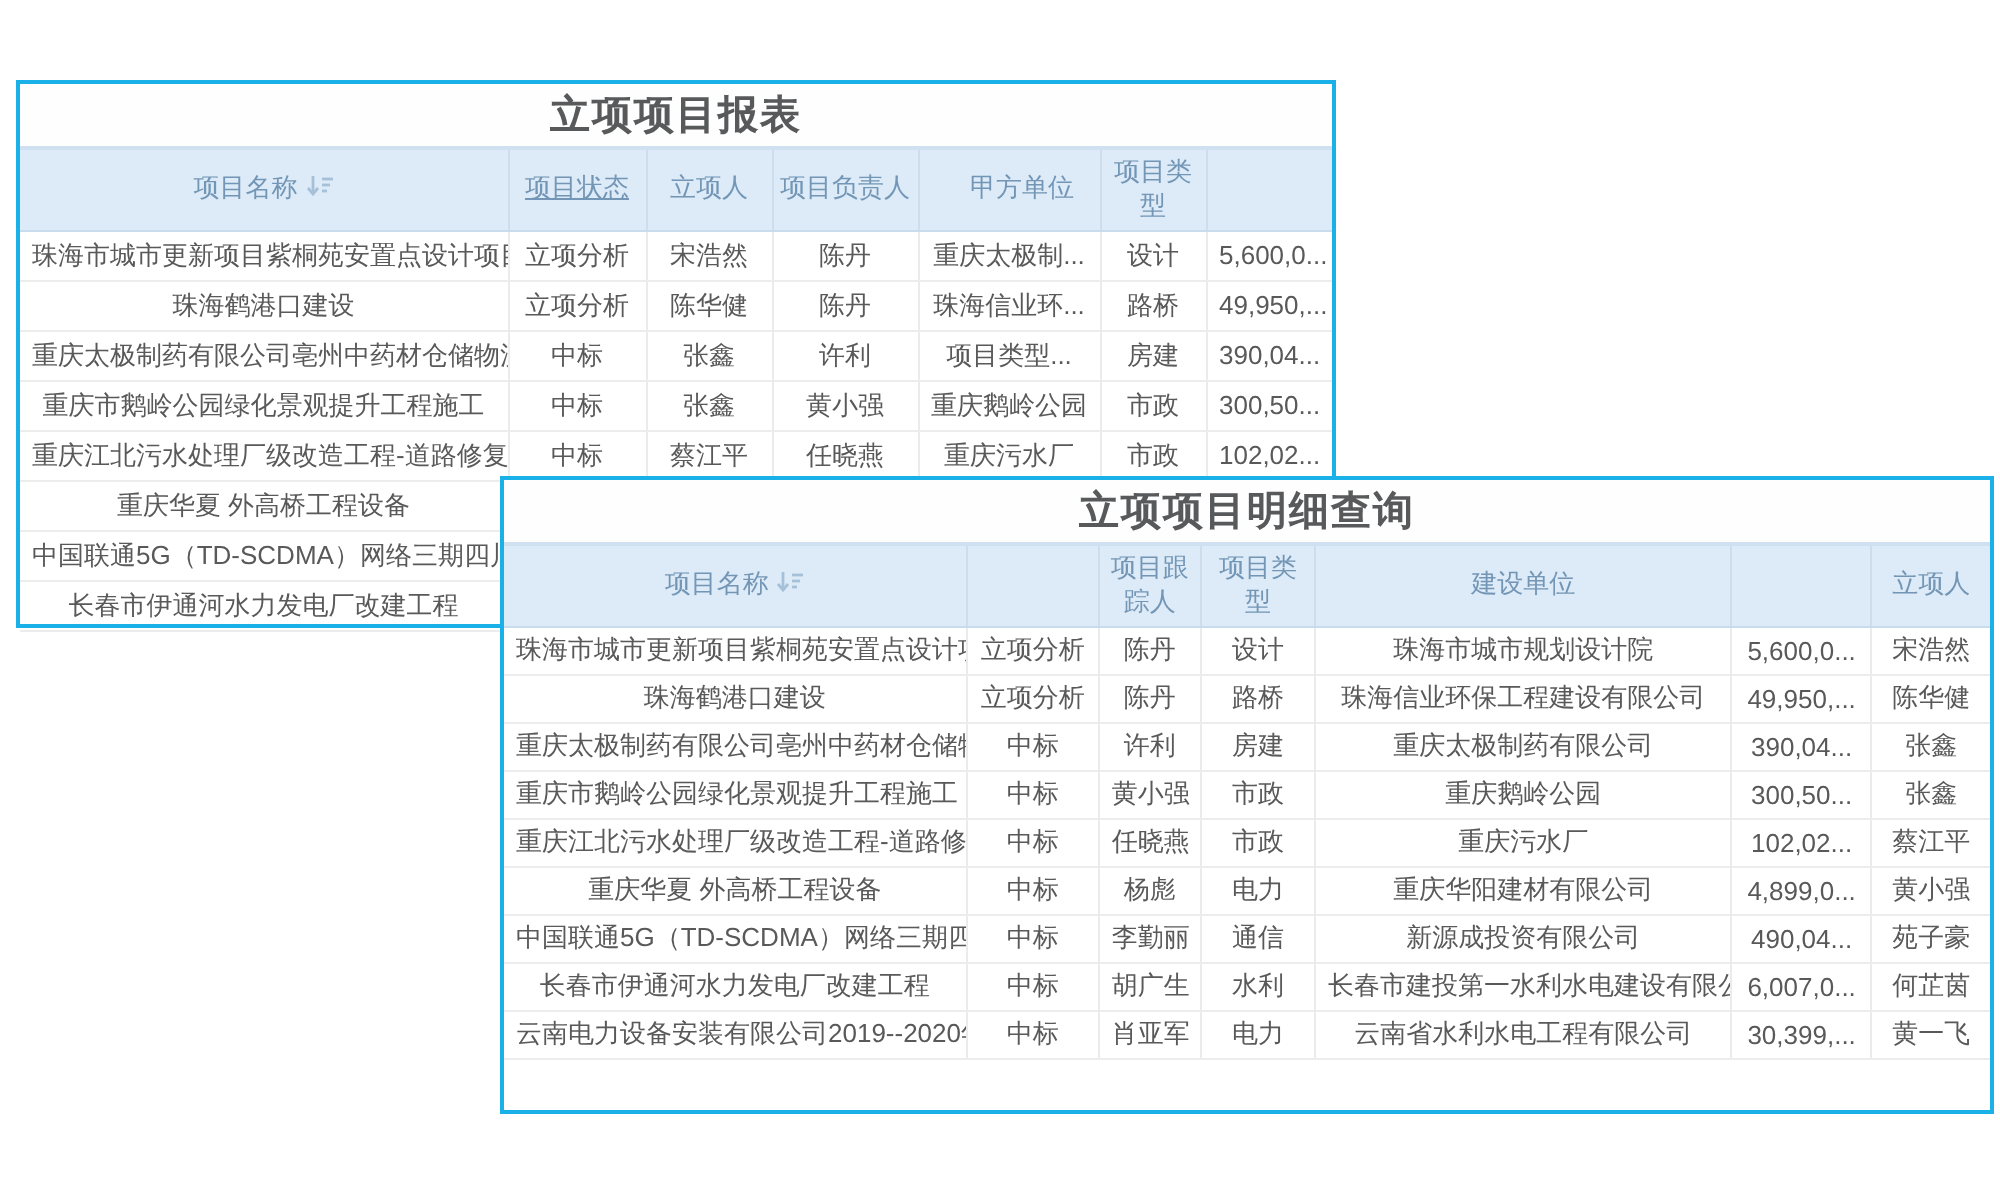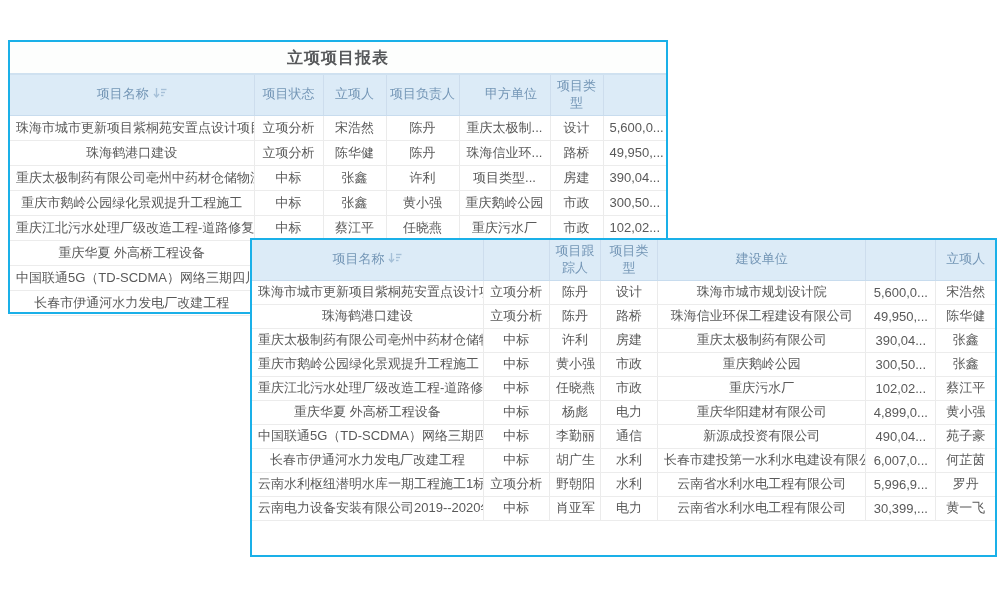--- a/index.html
+++ b/index.html
@@ -4,21 +4,21 @@
 <style>
   * { margin:0; padding:0; box-sizing:border-box; }
   html,body { width:1000px; height:600px; background:#ffffff; overflow:hidden;
     font-family:"Liberation Sans","DejaVu Sans",sans-serif; }
   .stage { position:relative; width:1000px; height:600px; background:#ffffff; }
 
   .panel { position:absolute; background:#ffffff; border:2px solid #1ab0e8; }
   .panel-report { left:8px; top:40px; width:660px; height:274px; z-index:1; }
   .panel-detail { left:250px; top:238px; width:747px; height:319px; z-index:2; }
 
-  .panel-title { height:33px; line-height:32px; text-align:center; font-size:16px;
+  .panel-title { height:33px; line-height:32px; text-align:center; font-size:20px;
     font-weight:bold; color:#57595b; background:#fdfefd;
     border-bottom:2px solid #cfe1f0; letter-spacing:1px; }
 
   table.grid { width:100%; border-collapse:collapse; table-layout:fixed; }
   table.grid th { background:#dcebf7; color:#7496b6; font-weight:normal; font-size:13px;
     height:40px; text-align:center; line-height:1.3; padding:2px 3px;
     border-right:1px solid #cddded; border-bottom:1px solid #c8dcee; vertical-align:middle; }
   table.grid th:last-child { border-right:none; }
   table.grid td { height:25px; font-size:13px; color:#595959; text-align:center;
     padding:0 6px; border-right:1px solid #ebebeb; border-bottom:1px solid #ececec;
@@ -42,21 +42,21 @@
           <tr>
             <th style="width: 244px;"><span>项目名称</span><svg width="14" height="12" class="sort-icon">
                 <g stroke="#a6c0d8" stroke-width="1.4" fill="none">
                   <path d="M3.5 1 L3.5 9.5"></path>
                   <path d="M1 7 L3.5 10 L6 7"></path>
                   <path d="M8 2.5 H13.5"></path>
                   <path d="M8 5.5 H12"></path>
                   <path d="M8 8.5 H10.5"></path>
                 </g>
               </svg></th>
-            <th style="width: 69px;"><span>项目状态</span></th>
+            <th style="width: 69px; text-decoration: underline;"><span>项目状态</span></th>
             <th style="width: 63px;"><span>立项人</span></th>
             <th style="width: 73px; text-align: center;"><span>项目负责人</span></th>
             <th style="width: 91px; padding-left: 16px;"><span>甲方单位</span></th>
             <th style="width: 53px;"><span>项目类型</span></th>
             <th style="width: 63px;"><span></span></th>
           </tr>
         </thead>
         <tbody>
           <tr>
             <td class="link">珠海市城市更新项目紫桐苑安置点设计项目</td>
@@ -128,20 +128,21 @@
             <td></td>
             <td></td>
             <td></td>
             <td class="al"></td>
           </tr>
         </tbody>
       </table>
   </div>
 
   <div class="panel panel-detail">
+    <div class="panel-title">立项项目明细查询</div>
     <table class="grid">
     <thead>
           <tr>
             <th style="width: 231px;"><span>项目名称</span><svg width="14" height="12" class="sort-icon">
                 <g stroke="#a6c0d8" stroke-width="1.4" fill="none">
                   <path d="M3.5 1 L3.5 9.5"></path>
                   <path d="M1 7 L3.5 10 L6 7"></path>
                   <path d="M8 2.5 H13.5"></path>
                   <path d="M8 5.5 H12"></path>
                   <path d="M8 8.5 H10.5"></path>
@@ -222,29 +223,20 @@
           <tr>
             <td class="link al">长春市伊通河水力发电厂改建工程</td>
             <td>中标</td>
             <td>胡广生</td>
             <td>水利</td>
             <td class="link al">长春市建投第一水利水电建设有限公司</td>
             <td class="al">6,007,0...</td>
             <td>何芷茵</td>
           </tr>
           <tr>
-            <td class="link al">云南水利枢纽潜明水库一期工程施工1标</td>
-            <td>立项分析</td>
-            <td>野朝阳</td>
-            <td>水利</td>
-            <td class="link al">云南省水利水电工程有限公司</td>
-            <td class="al">5,996,9...</td>
-            <td>罗丹</td>
-          </tr>
-          <tr>
             <td class="link al">云南电力设备安装有限公司2019--2020年度劳务分包</td>
             <td>中标</td>
             <td>肖亚军</td>
             <td>电力</td>
             <td class="link al">云南省水利水电工程有限公司</td>
             <td class="al">30,399,...</td>
             <td>黄一飞</td>
           </tr>
         </tbody>
       </table>

